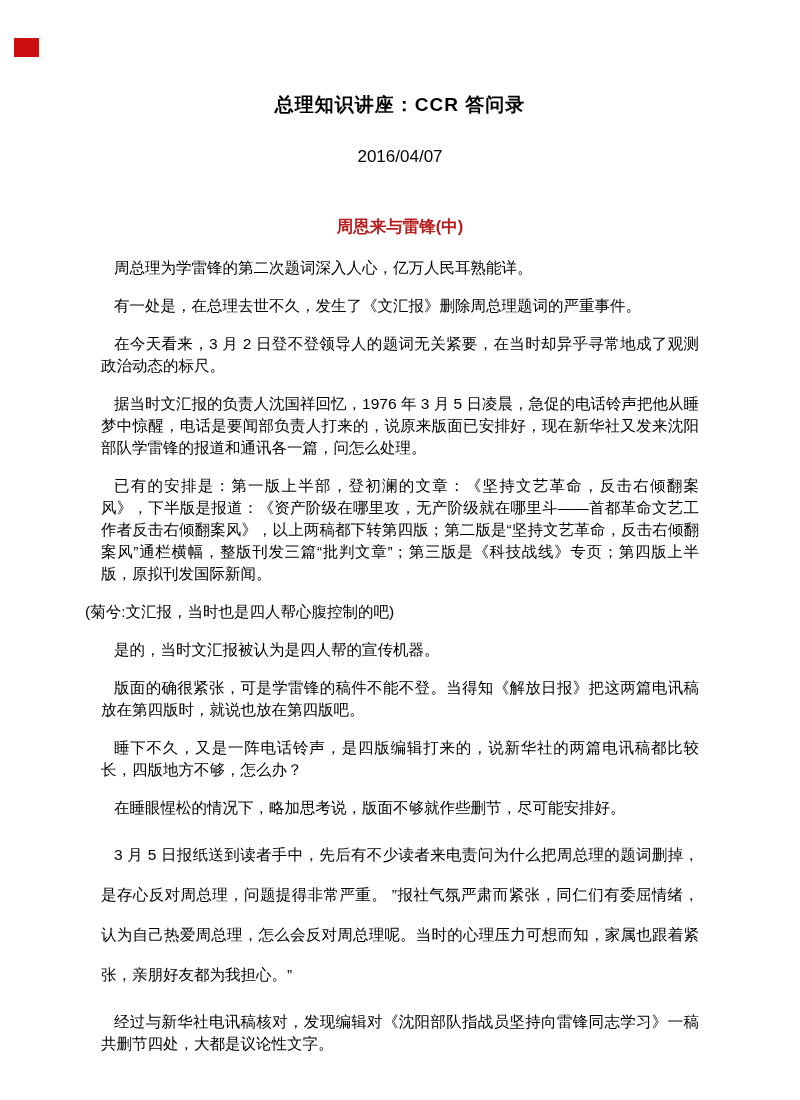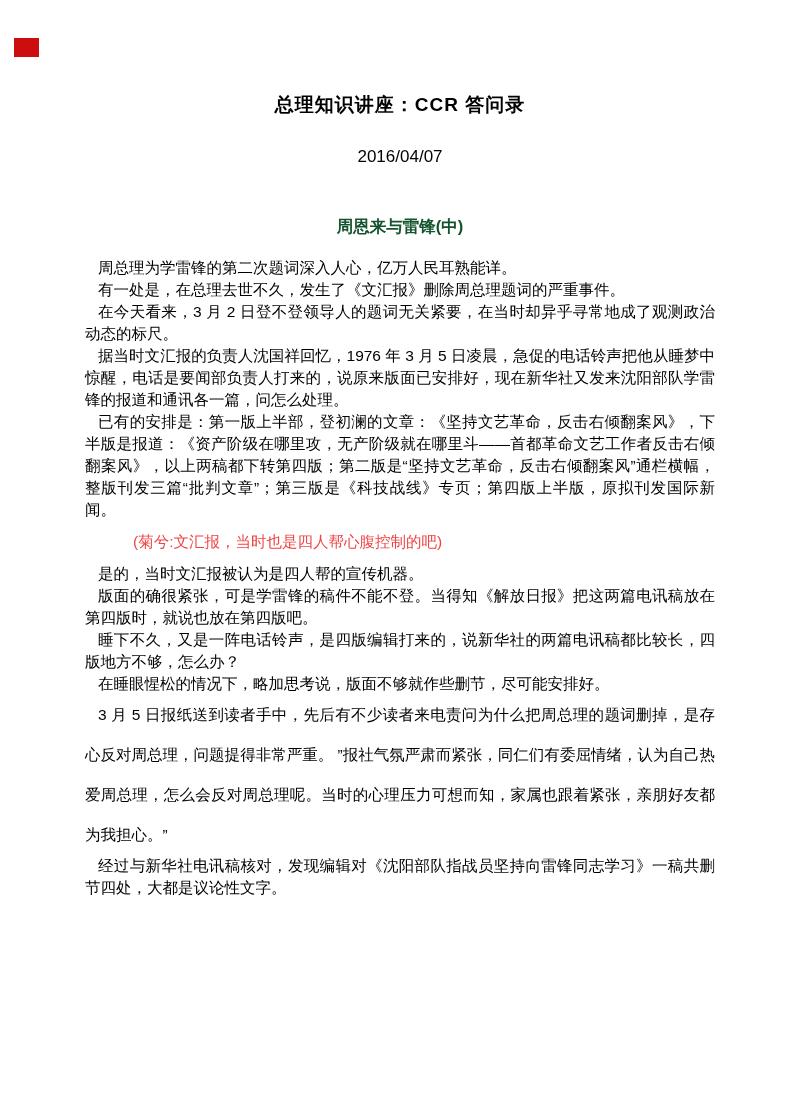--- a/index.html
+++ b/index.html
@@ -42,21 +42,21 @@
     line-height: 17px;
   }
   .section-heading {
     margin: 53px 0 22px 0;
     font-size: 16.5px;
     font-weight: bold;
     text-align: center;
     line-height: 17px;
   }
   p.body-para {
-    margin: 0;
+    margin: 16px;
     font-size: 15.5px;
     line-height: 22px;
     text-indent: 13px;
     text-align: justify;
     word-break: break-all;
   }
   p.body-para.loose {
     line-height: 40px;
   }
   p.comment-para {
@@ -68,27 +68,27 @@
   }
 </style>
 </head>
 <body>
 
 <div class="red-block" style="background: rgb(204, 14, 14);"></div>
 
 <div class="doc">
   <h1 class="doc-title">总理知识讲座：CCR 答问录</h1>
   <div class="doc-date">2016/04/07</div>
-  <h2 class="section-heading" style="color: #14532d;">周恩来与雷锋(中)</h2>
+  <h2 class="section-heading" style="color: #b91c1c;">周恩来与雷锋(中)</h2>
 
   <p class="body-para">周总理为学雷锋的第二次题词深入人心，亿万人民耳熟能详。</p>
   <p class="body-para">有一处是，在总理去世不久，发生了《文汇报》删除周总理题词的严重事件。</p>
   <p class="body-para">在今天看来，3 月 2 日登不登领导人的题词无关紧要，在当时却异乎寻常地成了观测政治动态的标尺。</p>
   <p class="body-para">据当时文汇报的负责人沈国祥回忆，1976 年 3 月 5 日凌晨，急促的电话铃声把他从睡梦中惊醒，电话是要闻部负责人打来的，说原来版面已安排好，现在新华社又发来沈阳部队学雷锋的报道和通讯各一篇，问怎么处理。</p>
   <p class="body-para">已有的安排是：第一版上半部，登初澜的文章：《坚持文艺革命，反击右倾翻案风》，下半版是报道：《资产阶级在哪里攻，无产阶级就在哪里斗——首都革命文艺工作者反击右倾翻案风》，以上两稿都下转第四版；第二版是“坚持文艺革命，反击右倾翻案风”通栏横幅，整版刊发三篇“批判文章”；第三版是《科技战线》专页；第四版上半版，原拟刊发国际新闻。</p>
-  <p class="comment-para" style="color: #ef4444; margin-left: 48px;">(菊兮:文汇报，当时也是四人帮心腹控制的吧)</p>
+  <p class="comment-para" style="color: #000000;">(菊兮:文汇报，当时也是四人帮心腹控制的吧)</p>
   <p class="body-para">是的，当时文汇报被认为是四人帮的宣传机器。</p>
   <p class="body-para">版面的确很紧张，可是学雷锋的稿件不能不登。当得知《解放日报》把这两篇电讯稿放在第四版时，就说也放在第四版吧。</p>
   <p class="body-para">睡下不久，又是一阵电话铃声，是四版编辑打来的，说新华社的两篇电讯稿都比较长，四版地方不够，怎么办？</p>
   <p class="body-para">在睡眼惺松的情况下，略加思考说，版面不够就作些删节，尽可能安排好。</p>
   <p class="body-para loose">3 月 5 日报纸送到读者手中，先后有不少读者来电责问为什么把周总理的题词删掉，是存心反对周总理，问题提得非常严重。 ”报社气氛严肃而紧张，同仁们有委屈情绪，认为自己热爱周总理，怎么会反对周总理呢。当时的心理压力可想而知，家属也跟着紧张，亲朋好友都为我担心。”</p>
   <p class="body-para">经过与新华社电讯稿核对，发现编辑对《沈阳部队指战员坚持向雷锋同志学习》一稿共删节四处，大都是议论性文字。</p>
 </div>
 
 </body></html>

